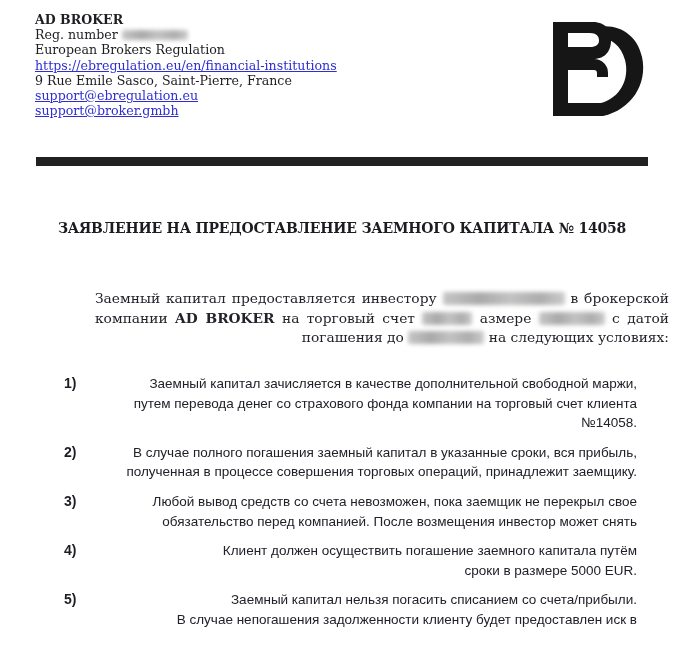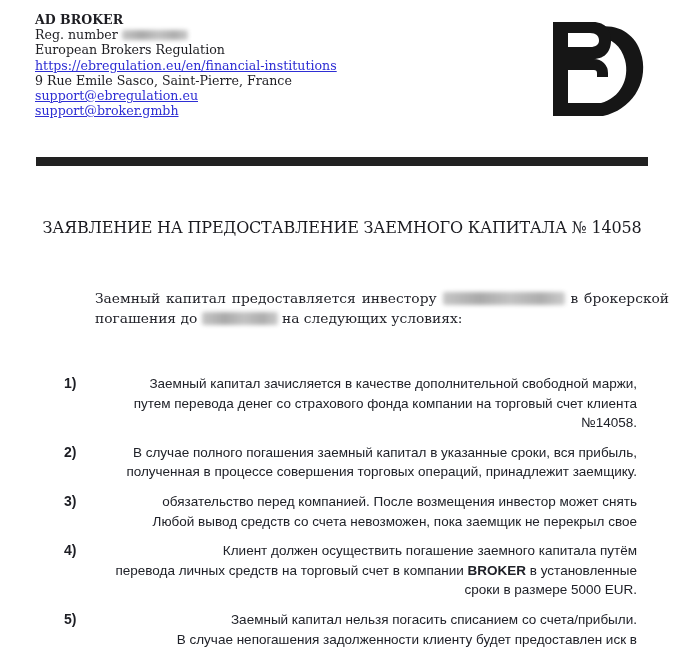--- a/index.html
+++ b/index.html
@@ -22,28 +22,28 @@
     filter:blur(2.2px);vertical-align:-1px;
     background-image:linear-gradient(90deg,#c6c6c6 0%,#a9a9a9 30%,#c2c2c2 55%,#adadad 80%,#cccccc 100%);
   }
   
   .logo{position:absolute;left:553px;top:19px;}
   
   .divider{position:absolute;left:36px;top:157px;width:612px;height:9px;background:#212121;}
   
   .title{
     position:absolute;left:36px;top:219px;width:612px;text-align:center;
-    font-weight:normal;font-size:16px;letter-spacing:-0.2px;line-height:18px;color:#1b1b20;
+    font-weight:bold;font-size:14px;letter-spacing:-0.2px;line-height:18px;color:#1b1b20;
   }
   
   .intro{
     position:absolute;left:63px;top:289px;width:574px;
     font-size:13.8px;line-height:19.5px;color:#22232a;margin-left:32px;
   }
-  .i-line{min-height:19.5px;}
+  .i-line{min-height:19.5px;text-align:right;}
   .i-line.j{text-align:justify;text-align-last:justify;}
   .intro .blur{height:13px;vertical-align:-2px;}
   .b{font-weight:bold;}
   
   .terms{
     position:absolute;left:64px;top:374px;width:573px;margin:0;padding:0;list-style:none;
     font-family:"Liberation Sans", sans-serif;
     font-size:13.5px;line-height:19.6px;color:#202229;
   }
   .term{display:flex;margin-bottom:10px;}
@@ -81,20 +81,21 @@
 
     <path d="M39,45.5 h2 a8.5,8.5 0 0 1 8.5,8.5 v4" fill="none" stroke="#161616" stroke-width="11"></path>
   </svg>
 
   <div class="divider"></div>
 
   <div class="title">ЗАЯВЛЕНИЕ НА ПРЕДОСТАВЛЕНИЕ ЗАЕМНОГО КАПИТАЛА № 14058</div>
 
   <div class="intro" id="intro">
       <div class="i-line j"><span>Заемный капитал предоставляется инвестору</span> <span class="blur" style="width: 122px; height: 13px;"></span> <span>в брокерской</span></div>
+      <div class="i-line j"><span>компании</span> <span class="b">AD BROKER</span> <span>на торговый счет</span> <span class="blur" style="width: 50px; height: 13px;"></span> <span>азмере</span> <span class="blur" style="width: 66px; height: 13px;"></span> <span>с датой</span></div>
       <div class="i-line"><span>погашения до</span> <span class="blur" style="width: 76px; height: 13px;"></span> <span>на следующих условиях:</span></div>
     </div>
 
   <ol class="terms" id="terms">
       <li class="term">
         <span class="term-num">1)</span>
         <div class="term-body">
           <div class="t-line"><span>Заемный капитал зачисляется в качестве дополнительной свободной маржи,</span></div>
           <div class="t-line"><span>путем перевода денег со страхового фонда компании на торговый счет клиента</span></div>
           <div class="t-line"><span>№14058.</span></div>
@@ -103,29 +104,28 @@
       <li class="term">
         <span class="term-num">2)</span>
         <div class="term-body">
           <div class="t-line"><span>В случае полного погашения заемный капитал в указанные сроки, вся прибыль,</span></div>
           <div class="t-line"><span>полученная в процессе совершения торговых операций, принадлежит заемщику.</span></div>
         </div>
       </li>
       <li class="term">
         <span class="term-num">3)</span>
         <div class="term-body">
+          <div class="t-line"><span>Любой вывод средств со счета невозможен, пока заемщик не перекрыл свое</span></div>
           <div class="t-line"><span>обязательство перед компанией. После возмещения инвестор может снять</span></div>
-          <div class="t-line"><span>Любой вывод средств со счета невозможен, пока заемщик не перекрыл свое</span></div>
         </div>
       </li>
       <li class="term">
         <span class="term-num">4)</span>
         <div class="term-body">
           <div class="t-line"><span>Клиент должен осуществить погашение заемного капитала путём</span></div>
-          <div class="t-line"><span>перевода личных средств на торговый счет в компании</span> <span class="b">BROKER</span> <span>в установленные</span></div>
           <div class="t-line"><span>сроки в размере 5000 EUR.</span></div>
         </div>
       </li>
       <li class="term">
         <span class="term-num">5)</span>
         <div class="term-body">
           <div class="t-line"><span>Заемный капитал нельзя погасить списанием со счета/прибыли.</span></div>
           <div class="t-line"><span>В случае непогашения задолженности клиенту будет предоставлен иск в</span></div>
         </div>
       </li>

